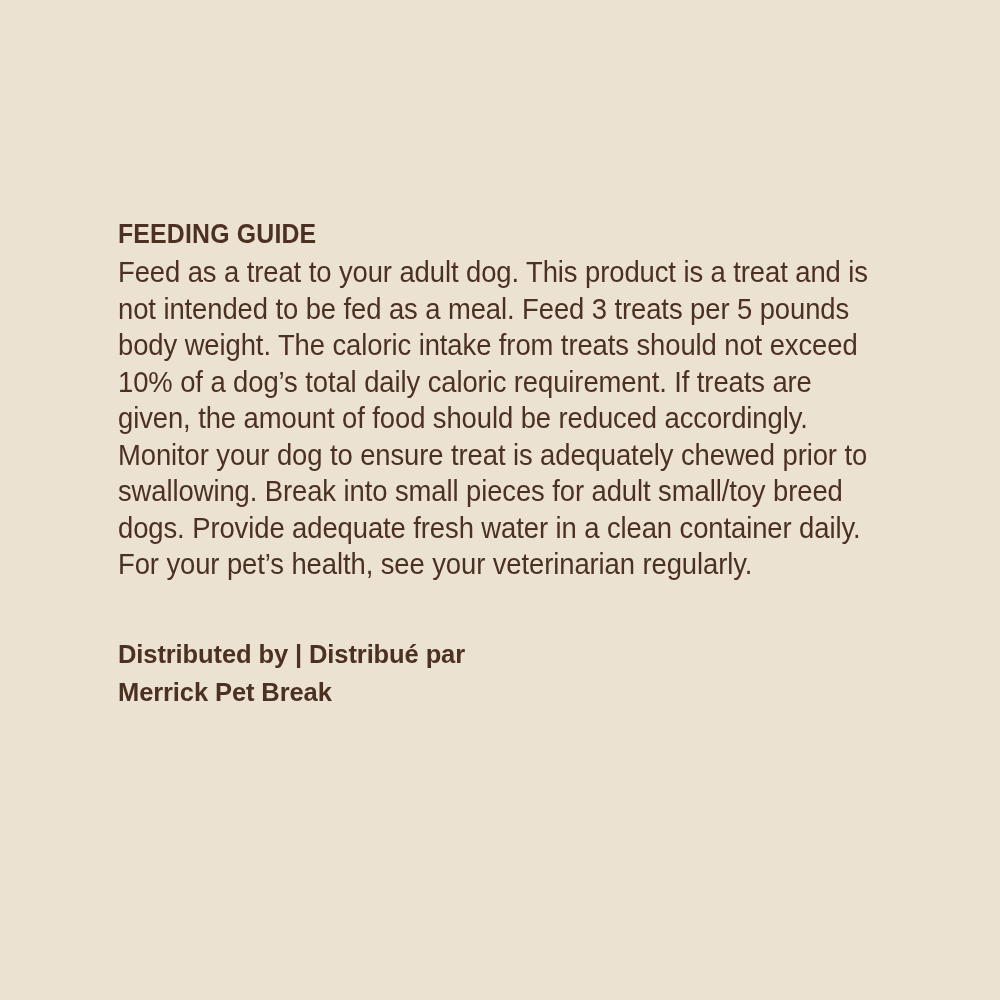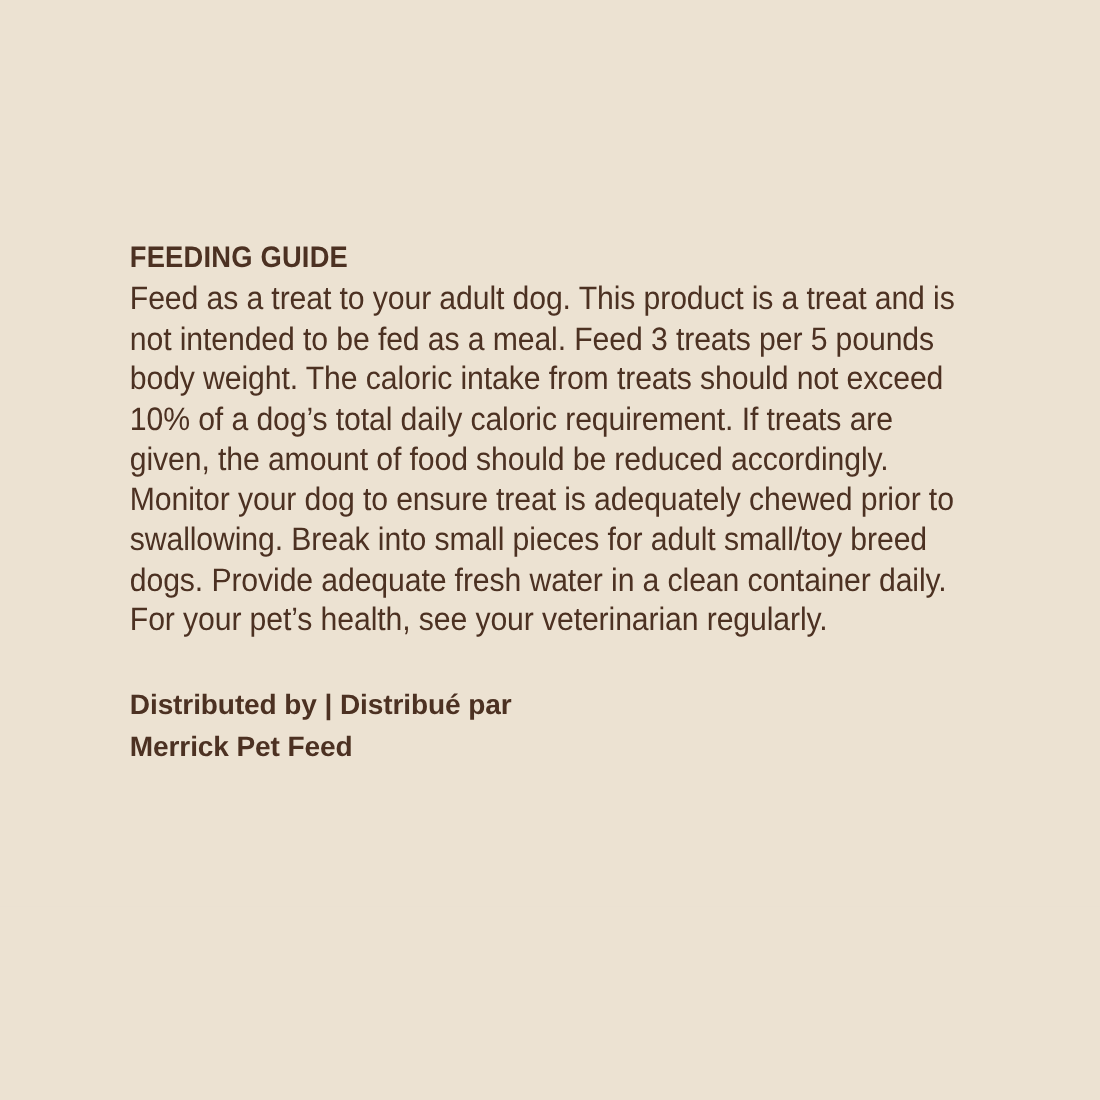--- a/index.html
+++ b/index.html
@@ -43,21 +43,21 @@
     font-size: 29.5px;
     line-height: 36.5px;
     color: #4c3122;
     margin: 0;
     width: 830px;
     transform: scaleX(0.93);
     transform-origin: left top;
     letter-spacing: -0.1px;
   }
   .distributor {
-    margin-top: 39px;
+    margin-top: 52px;
   }
   .distributor-line {
     font-family: "Liberation Sans", sans-serif;
     font-weight: bold;
     font-size: 25.5px;
     line-height: 38px;
     color: #4c3122;
     letter-spacing: -0.1px;
   }
 </style>
@@ -66,17 +66,17 @@
 
 <div class="label-panel">
   <div class="content">
 
     <h1 class="section-heading">FEEDING GUIDE</h1>
 
     <p class="body-text">Feed as a treat to your adult dog. This product is a treat and is not intended to be fed as a meal. Feed 3 treats per 5 pounds body weight. The caloric intake from treats should not exceed 10% of a dog’s total daily caloric requirement. If treats are given, the amount of food should be reduced accordingly. Monitor your dog to ensure treat is adequately chewed prior to swallowing. Break into small pieces for adult small/toy breed dogs. Provide adequate fresh water in a clean container daily. For your pet’s health, see your veterinarian regularly.</p>
 
     <div class="distributor">
       <div class="distributor-line">Distributed by | Distribué par</div>
-      <div class="distributor-line">Merrick Pet Feed</div>
+      <div class="distributor-line">Merrick Pet Break</div>
     </div>
 
   </div>
 </div>
 
 </body></html>

